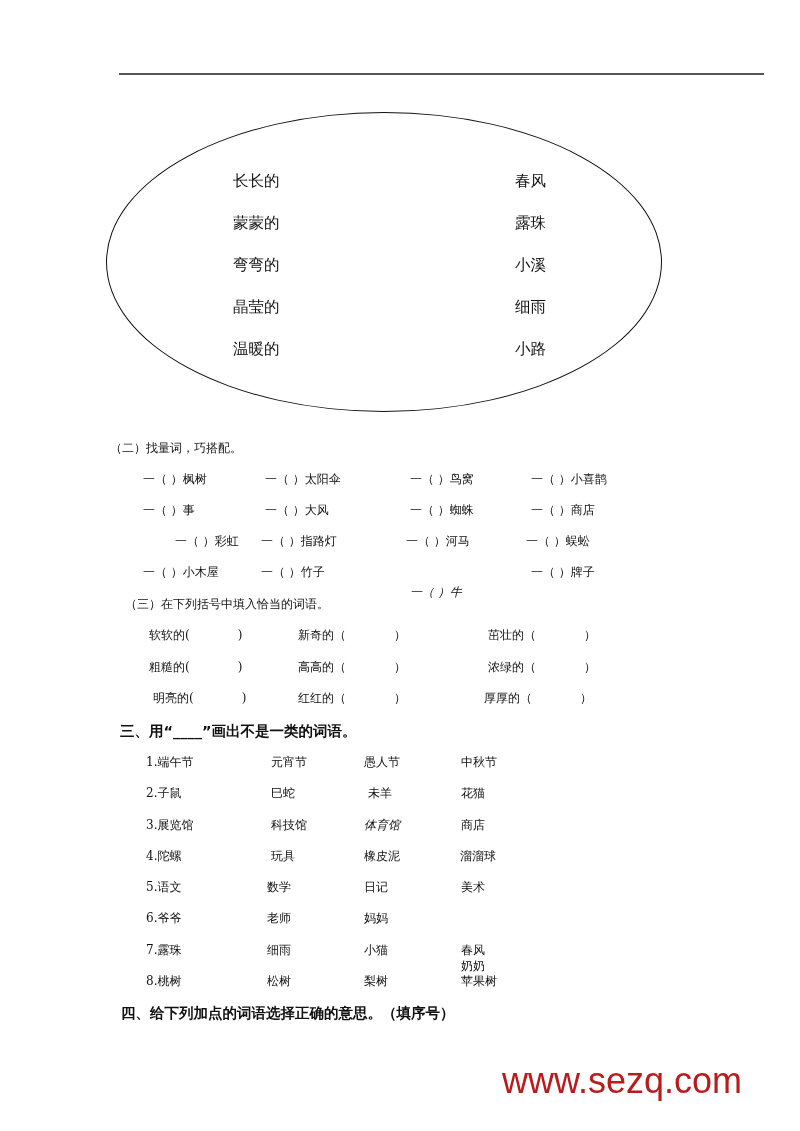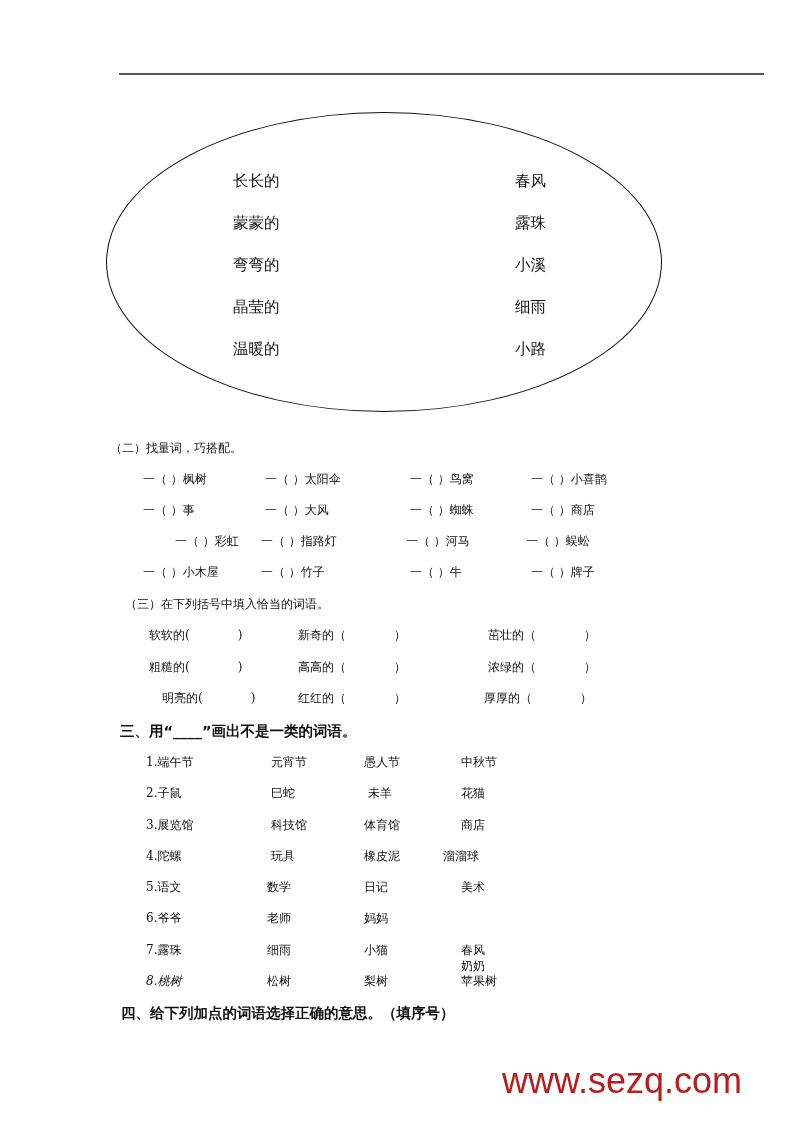--- a/index.html
+++ b/index.html
@@ -45,74 +45,74 @@
 <div class="abs t14" style="left:410px; top:502px;">一（ ）蜘蛛</div>
 <div class="abs t14" style="left:531px; top:502px;">一（ ）商店</div>
 
 <div class="abs t14" style="left:143px; top:533px;margin-left:32px;">一（ ）彩虹</div>
 <div class="abs t14" style="left:261px; top:533px;">一（ ）指路灯</div>
 <div class="abs t14" style="left:406px; top:533px;">一（ ）河马</div>
 <div class="abs t14" style="left:526px; top:533px;">一（ ）蜈蚣</div>
 
 <div class="abs t14" style="left:143px; top:564px;">一（ ）小木屋</div>
 <div class="abs t14" style="left:261px; top:564px;">一（ ）竹子</div>
-<div class="abs t14" style="left:410px; top:564px;">一（ ）牛</div>
+<div class="abs t14" style="left:410px; top:584px;font-style:italic;">一（ ）牛</div>
 <div class="abs t14" style="left:531px; top:564px;">一（ ）牌子</div>
 
 <div class="abs t14" style="left:125px; top:596px;">（三）在下列括号中填入恰当的词语。</div>
 
 <div class="abs t14" style="left:149px; top:627px;">软软的(　　　　)</div>
 <div class="abs t14" style="left:298px; top:627px;">新奇的（　　　　）</div>
 <div class="abs t14" style="left:488px; top:627px;">茁壮的（　　　　）</div>
 
 <div class="abs t14" style="left:149px; top:659px;">粗糙的(　　　　)</div>
 <div class="abs t14" style="left:298px; top:659px;">高高的（　　　　）</div>
 <div class="abs t14" style="left:488px; top:659px;">浓绿的（　　　　）</div>
 
-<div class="abs t14" style="left:162px; top:690px;">明亮的(　　　　)</div>
+<div class="abs t14" style="left:153px; top:690px;">明亮的(　　　　)</div>
 <div class="abs t14" style="left:298px; top:690px;">红红的（　　　　）</div>
 <div class="abs t14" style="left:484px; top:690px;">厚厚的（　　　　）</div>
 
 <div class="abs bold" style="left:120px; top:722px;">三、用“____”画出不是一类的词语。</div>
 
 <div class="abs t14" style="left:146px; top:754px;text-align:center;">1.端午节</div>
 <div class="abs t14" style="left:271px; top:754px;">元宵节</div>
 <div class="abs t14" style="left:364px; top:754px;">愚人节</div>
 <div class="abs t14" style="left:461px; top:754px;">中秋节</div>
 
 <div class="abs t14" style="left:146px; top:785px;">2.子鼠</div>
 <div class="abs t14" style="left:271px; top:785px;">巳蛇</div>
 <div class="abs t14" style="left:368px; top:785px;">未羊</div>
 <div class="abs t14" style="left:461px; top:785px;">花猫</div>
 
 <div class="abs t14" style="left:146px; top:817px;">3.展览馆</div>
 <div class="abs t14" style="left:271px; top:817px;">科技馆</div>
-<div class="abs t14" style="left:364px; top:817px;">体育馆</div>
+<div class="abs t14" style="left:364px; top:817px;font-style:italic;">体育馆</div>
 <div class="abs t14" style="left:461px; top:817px;">商店</div>
 
 <div class="abs t14" style="left:146px; top:848px;">4.陀螺</div>
 <div class="abs t14" style="left:271px; top:848px;">玩具</div>
 <div class="abs t14" style="left:364px; top:848px;">橡皮泥</div>
-<div class="abs t14" style="left:443px; top:848px;">溜溜球</div>
+<div class="abs t14" style="left:460px; top:848px;">溜溜球</div>
 
 <div class="abs t14" style="left:146px; top:879px;">5.语文</div>
 <div class="abs t14" style="left:267px; top:879px;">数学</div>
 <div class="abs t14" style="left:364px; top:879px;">日记</div>
 <div class="abs t14" style="left:461px; top:879px;">美术</div>
 
 <div class="abs t14" style="left:146px; top:910px;">6.爷爷</div>
 <div class="abs t14" style="left:267px; top:910px;">老师</div>
 <div class="abs t14" style="left:364px; top:910px;">妈妈</div>
 <div class="abs t14" style="left:461px; top:958px;text-align:center;">奶奶</div>
 
 <div class="abs t14" style="left:146px; top:942px;">7.露珠</div>
 <div class="abs t14" style="left:267px; top:942px;">细雨</div>
 <div class="abs t14" style="left:364px; top:942px;">小猫</div>
 <div class="abs t14" style="left:461px; top:942px;">春风</div>
 
-<div class="abs t14" style="left:146px; top:973px;font-style:italic;">8.桃树</div>
+<div class="abs t14" style="left:146px; top:973px;">8.桃树</div>
 <div class="abs t14" style="left:267px; top:973px;">松树</div>
 <div class="abs t14" style="left:364px; top:973px;">梨树</div>
 <div class="abs t14" style="left:461px; top:973px;">苹果树</div>
 
 <div class="abs bold" style="left:121px; top:1004px;">四、给下列加点的词语选择正确的意思。（填序号）</div>
 
 <div class="abs watermark" style="left:502px; top:1060px;">www.sezq.com</div>
 
 </body></html>

